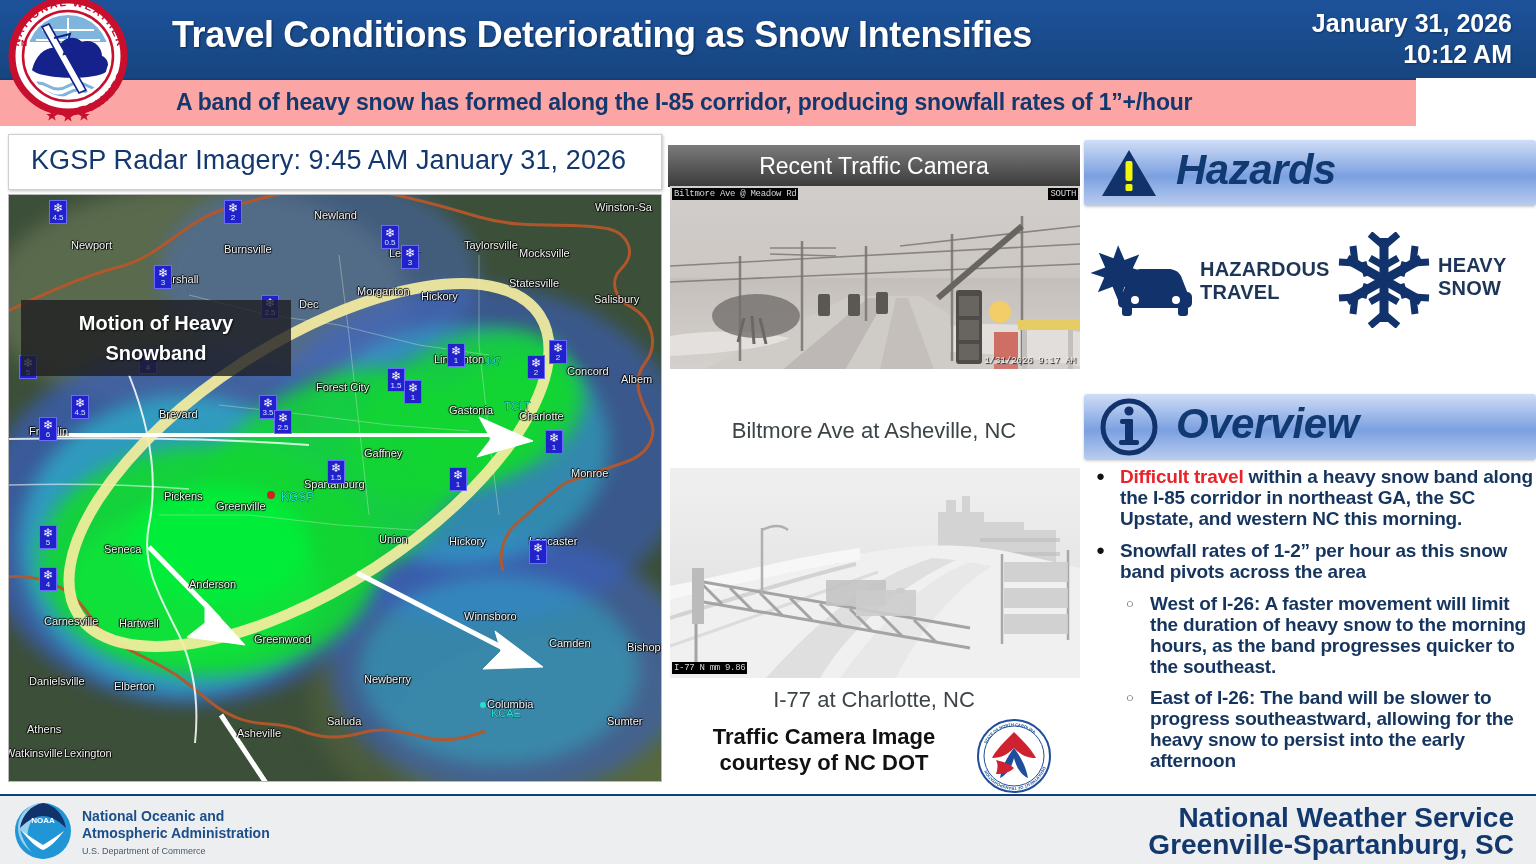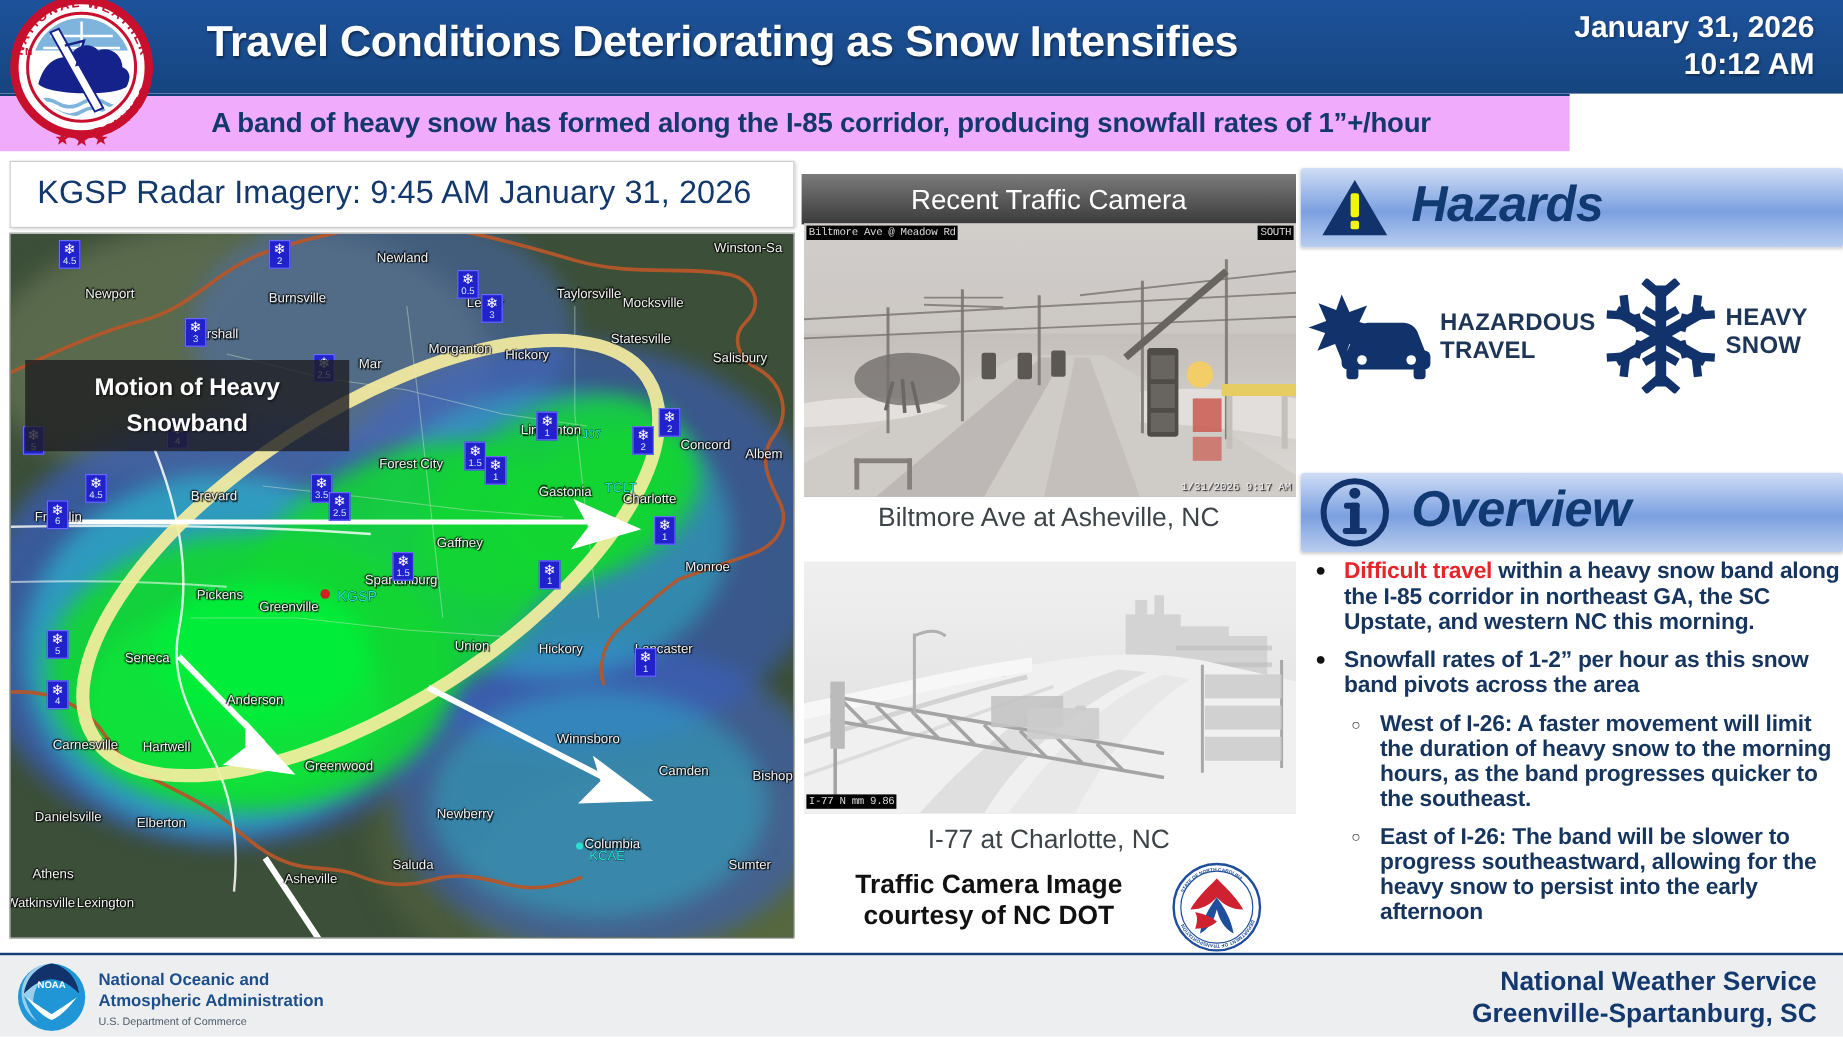--- a/index.html
+++ b/index.html
@@ -22,22 +22,22 @@
     color:#ffffff; font-size:36px; font-weight:bold; letter-spacing:-0.4px;
     text-shadow:1px 1px 2px rgba(0,0,0,.45);
     white-space:nowrap;
   }
   #header-date{
     position:absolute; right:24px; top:8px; width:300px; text-align:right;
     color:#ffffff; font-size:25px; font-weight:bold; line-height:31px;
     text-shadow:1px 1px 2px rgba(0,0,0,.35);
   }
   #subheader{
-    position:absolute; left:0; top:78px; width:1308px; height:48px;
-    background:#f0abfc;
+    position:absolute; left:0; top:78px; width:1416px; height:48px;
+    background:#fca5a5;
     border-top:2px solid #123f79;
   }
   #subheader-text{
     position:absolute; left:176px; top:9px; width:1250px;
     color:#13386e; font-size:23px; font-weight:bold; letter-spacing:-0.2px;
     white-space:nowrap;
   }
 
   
   #nws-logo{
@@ -94,21 +94,21 @@
   svg.mapvec{ position:absolute; left:0; top:0; width:654px; height:588px; z-index:10; }
 
   
   #cam-panel{ position:absolute; left:668px; top:140px; width:412px; height:654px; }
   #cam1-head{
     position:absolute; left:0; top:5px; width:412px; height:42px;
     background:linear-gradient(180deg,#7b7b7b 0%, #3a3a3a 100%);
     color:#ffffff; font-size:23px; text-align:center; line-height:42px;
     font-weight:500;
   }
-  #cam1-img{ position:absolute; left:2px; top:46px; width:410px; height:228px;
+  #cam1-img{ position:absolute; left:2px; top:46px; width:410px; height:183px;
     overflow:hidden; background:#b0aaa6; }
   #cam1-caption{
     position:absolute; left:0; top:278px; width:412px; text-align:center;
     font-size:22px; color:#3d4448;
   }
   #cam2-img{ position:absolute; left:2px; top:328px; width:410px; height:210px;
     overflow:hidden; background:#e9eaea; }
   #cam2-caption{
     position:absolute; left:0; top:547px; width:412px; text-align:center;
     font-size:22px; color:#3d4448;
@@ -176,21 +176,21 @@
   #footer{
     position:absolute; left:0; top:794px; width:1536px; height:70px;
     background:#eceef0; border-top:2px solid #123f79;
   }
   #noaa-logo{ position:absolute; left:14px; top:6px; width:58px; height:58px; }
   #noaa-text{ position:absolute; left:82px; top:12px; color:#1c4e8a; }
   #noaa-text .l1{ font-size:14px; font-weight:bold; line-height:17px; }
   #noaa-text .l2{ font-size:9px; font-weight:normal; color:#4a5a68; margin-top:4px; }
   #footer-right{
     position:absolute; right:22px; top:8px; text-align:right;
-    color:#13386e; font-size:22px; font-weight:bold; line-height:27px;
+    color:#13386e; font-size:28px; font-weight:bold; line-height:27px;
   }
 </style>
 </head>
 <body>
 
 <div id="header">
   <div id="header-title">Travel Conditions Deteriorating as Snow Intensifies</div>
   <div id="header-date">
     <div>January 31, 2026</div>
     <div>10:12 AM</div>
@@ -323,21 +323,21 @@
         <div class="city" style="left: 305px; top: 14px;">Newland</div>
         <div class="city" style="left: 148px; top: 78px;">Marshall</div>
         <div class="city" style="left: 380px; top: 52px;">Lenoir</div>
         <div class="city" style="left: 455px; top: 44px;">Taylorsville</div>
         <div class="city" style="left: 510px; top: 52px;">Mocksville</div>
         <div class="city" style="left: 586px; top: 6px;">Winston-Sa</div>
         <div class="city" style="left: 500px; top: 82px;">Statesville</div>
         <div class="city" style="left: 348px; top: 90px;">Morganton</div>
         <div class="city" style="left: 412px; top: 95px;">Hickory</div>
         <div class="city" style="left: 585px; top: 98px;">Salisbury</div>
-        <div class="city" style="left: 290px; top: 103px;">Mar</div>
+        <div class="city" style="left: 290px; top: 103px;">Dec</div>
         <div class="city" style="left: 425px; top: 158px;">Lincolnton</div>
         <div class="city" style="left: 558px; top: 170px;">Concord</div>
         <div class="city" style="left: 612px; top: 178px;">Albem</div>
         <div class="city" style="left: 307px; top: 186px;">Forest City</div>
         <div class="city" style="left: 440px; top: 209px;">Gastonia</div>
         <div class="city" style="left: 510px; top: 215px;">Charlotte</div>
         <div class="city" style="left: 150px; top: 213px;">Brevard</div>
         <div class="city" style="left: 20px; top: 230px;">Franklin</div>
         <div class="city" style="left: 355px; top: 252px;">Gaffney</div>
         <div class="city" style="left: 562px; top: 272px;">Monroe</div>

